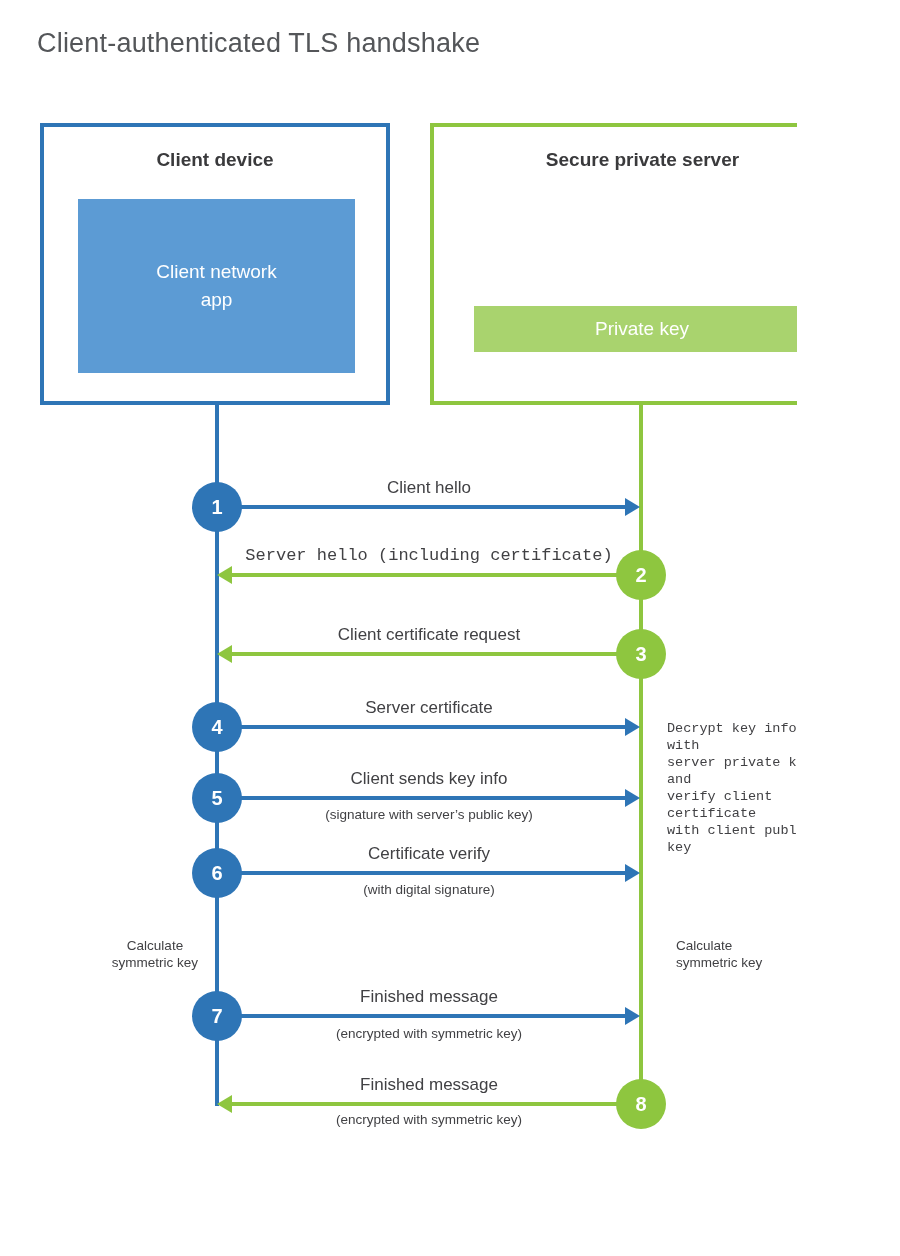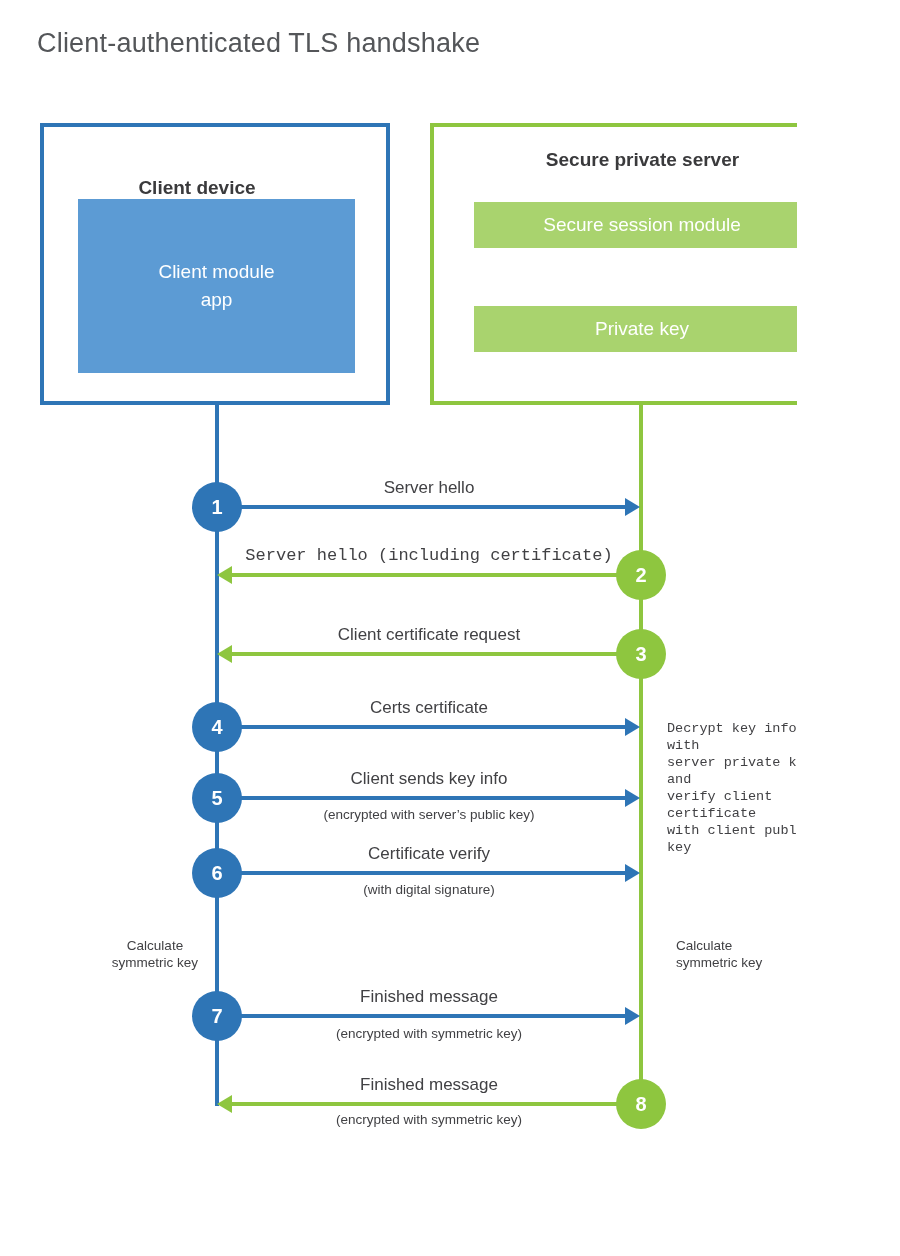--- a/index.html
+++ b/index.html
@@ -6,21 +6,21 @@
   body{font-family:"Liberation Sans","DejaVu Sans",sans-serif;}
   .canvas{position:relative;width:797px;height:1256px;background:#ffffff;overflow:hidden;}
 
   .title{position:absolute;left:37px;top:28px;font-size:27px;font-weight:400;color:#545659;letter-spacing:0.2px;}
 
   
   .actor-box{position:absolute;top:123px;height:282px;background:#ffffff;box-sizing:border-box;}
   .client-box{left:40px;width:350px;border:4px solid #2E75B6;}
   .server-box{left:430px;width:425px;border:4px solid #8EC63F;}
   .actor-title{position:absolute;top:149px;font-size:19px;font-weight:700;color:#3A3A3C;text-align:center;}
-  .client-title{left:22px;width:350px;margin-top:28px;}
+  .client-title{left:40px;width:350px;}
   .server-title{left:430px;width:425px;}
 
   .client-app{position:absolute;left:78px;top:199px;width:277px;height:174px;background:#5C9BD4;
     display:flex;align-items:center;justify-content:center;text-align:center;
     color:#ffffff;font-size:19px;line-height:28px;}
   .module-bar{position:absolute;left:474px;width:336px;height:46px;background:#A9D36E;
     display:flex;align-items:center;justify-content:center;color:#ffffff;font-size:19px;}
   .bar1{top:202px;} .bar2{top:264px;} .bar3{top:306px;}
 
   
@@ -68,56 +68,55 @@
 </style>
 </head>
 <body>
 
 <div class="canvas">
 
   <div class="title">Client-authenticated TLS handshake</div>
 
   <div class="actor-box client-box"></div>
   <div class="actor-title client-title">Client device</div>
-  <div class="client-app pre">Client module
+  <div class="client-app pre">Client network
 app</div>
 
   <div class="actor-box server-box"></div>
   <div class="actor-title server-title">Secure private server</div>
-  <div class="module-bar bar1">Secure session module</div>
   <div class="module-bar bar3">Private key</div>
 
   <div class="lifeline lifeline-client"></div>
   <div class="lifeline lifeline-server"></div>
 
-  <div class="msg-label y1-lab">Server hello</div>
+  <div class="msg-label y1-lab">Client hello</div>
   <div class="arrow-line blue y1-line"></div>
   <div class="arrow-head right y1-head"></div>
   <div class="num-circle blue y1-circ">1</div>
 
   <div class="msg-label y2-lab">Server hello (including certificate)</div>
   <div class="arrow-line green y2-line"></div>
   <div class="arrow-head left y2-head"></div>
   <div class="num-circle green y2-circ">2</div>
 
   <div class="msg-label y3-lab">Client certificate request</div>
   <div class="arrow-line green y3-line"></div>
   <div class="arrow-head left y3-head"></div>
   <div class="num-circle green y3-circ">3</div>
 
-  <div class="msg-label y4-lab">Certs certificate</div>
+  <div class="msg-label y4-lab">Server certificate</div>
   <div class="arrow-line blue y4-line"></div>
   <div class="arrow-head right y4-head"></div>
   <div class="num-circle blue y4-circ">4</div>
 
   <div class="msg-label y5-lab">Client sends key info</div>
   <div class="arrow-line blue y5-line"></div>
   <div class="arrow-head right y5-head"></div>
   <div class="num-circle blue y5-circ">5</div>
-  <div class="msg-sub y5-sub">(encrypted with server’s public key)</div>
+  <div class="msg-sub y5-sub">(signature with server’s public key)</div>
 
   <div class="msg-label y6-lab">Certificate verify</div>
   <div class="arrow-line blue y6-line"></div>
   <div class="arrow-head right y6-head"></div>
   <div class="num-circle blue y6-circ">6</div>
   <div class="msg-sub y6-sub">(with digital signature)</div>
 
   <div class="note note-server pre">Decrypt key info with
 server private key, and
 verify client certificate

